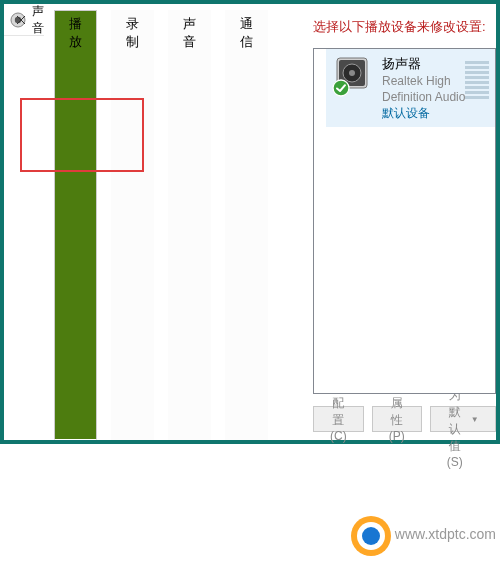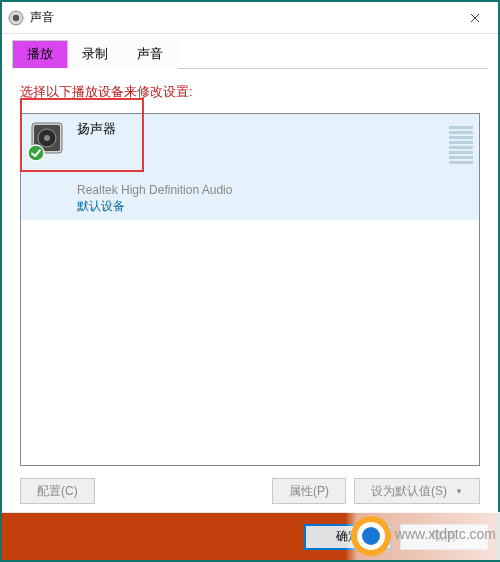--- a/index.html
+++ b/index.html
@@ -6,26 +6,26 @@
   body {
     font-family: "Microsoft YaHei", "Segoe UI", Tahoma, sans-serif;
     font-size: 12px;
     background: #fff;
     width: 500px;
     height: 562px;
     overflow: hidden;
     position: relative;
   }
   .window {
-    border: 2px solid #0f766e;
+    border: 4px solid #0f766e;
     width: 500px;
-    height: 562px;
-    background: #fff;
-    display: flex;
-    flex-direction: column;
+    height: 444px;
+    background: #fff;
+    display: flex;
+    flex-direction: row;
   }
   .titlebar {
     height: 32px;
     background: #fff;
     display: flex;
     align-items: center;
     padding-left: 6px;
     border-bottom: 1px solid #e5e5e5;
     position: relative;
   }
@@ -56,29 +56,30 @@
     font-size: 13px;
     color: #000;
     background: #fff;
     border: 1px solid #ccc;
     border-bottom: 1px solid #ccc;
     margin-right: -1px;
     cursor: default;
     position: relative;
   }
   .tab.active {
-    background: #d946ef;
+    background: #4d7c0f;
     border: 1px solid #ccc;
     border-bottom: 1px solid #fff;
     z-index: 3;
   }
   .tab:not(.active) {
     background: #fcfcfc;
     border: 1px solid transparent;
     border-bottom: 1px solid transparent;
+    margin-left: 15px;
   }
   .tab-line {
     height: 1px;
     background: #ccc;
     margin: -1px 10px 0 10px;
     z-index: 1;
     position: relative;
   }
   .content {
     flex: 1;
@@ -91,20 +92,21 @@
     color: #b91c1c;
     margin-bottom: 12px;
   }
   .listbox {
     border: 1px solid #828790;
     background: #fff;
     flex: 1;
     min-height: 320px;
     position: relative;
     overflow: hidden;
+    padding-left: 12px;
   }
   .device-item {
     display: flex;
     align-items: flex-start;
     padding: 6px 8px 6px 8px;
     background: #e6f2fb;
     cursor: default;
     position: relative;
   }
   .device-icon-wrap {
@@ -121,21 +123,21 @@
     position: absolute;
     bottom: -2px; left: -2px;
     width: 18px; height: 18px;
   }
   .device-text {
     display: flex;
     flex-direction: column;
     line-height: 1.35;
   }
   .device-name { font-size: 13px; color: #000; }
-  .device-driver { font-size: 12px; color: #888; margin-top: 44px; }
+  .device-driver { font-size: 12px; color: #888; }
   .device-status { font-size: 12px; color: #0369a1; }
   .level-bars {
     position: absolute;
     right: 6px; top: 10px;
     width: 24px; height: 40px;
     display: flex;
     flex-direction: column-reverse;
     gap: 2px;
     opacity: 0.6;
   }
@@ -252,20 +254,21 @@
       <svg width="10" height="10" viewBox="0 0 10 10">
         <path d="M1 1 L9 9 M9 1 L1 9" stroke="currentColor" stroke-width="1"></path>
       </svg>
     </div>
   </div>
 
   <div class="tabs">
     <div class="tab active"><span>播放</span></div>
     <div class="tab"><span>录制</span></div>
     <div class="tab"><span>声音</span></div>
+    <div class="tab"><span>通信</span></div>
   </div>
   <div class="tab-line"></div>
 
   <div class="content">
     <div class="instruction">选择以下播放设备来修改设置:</div>
 
     <div class="listbox">
       <div class="device-item">
         <div class="device-icon-wrap">
           <svg class="speaker-icon" viewBox="0 0 36 36">

